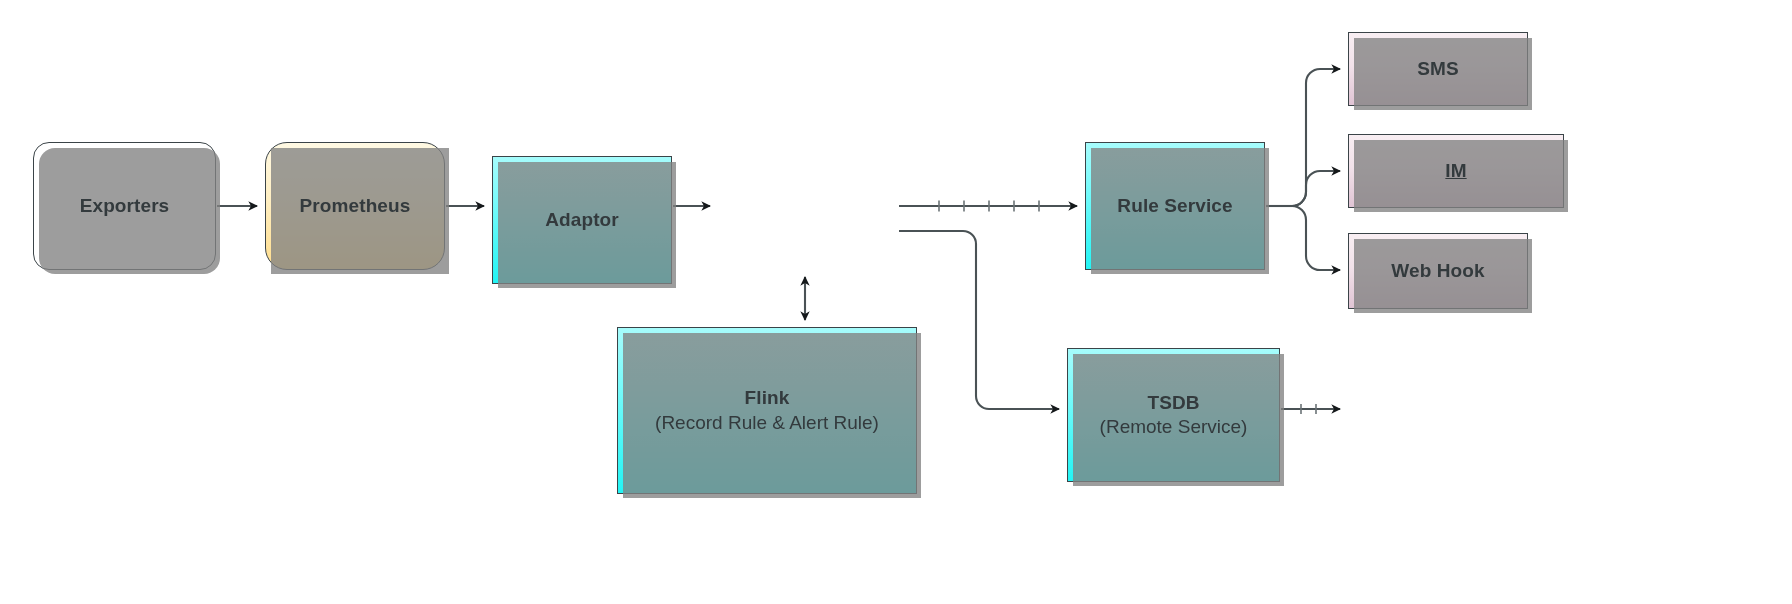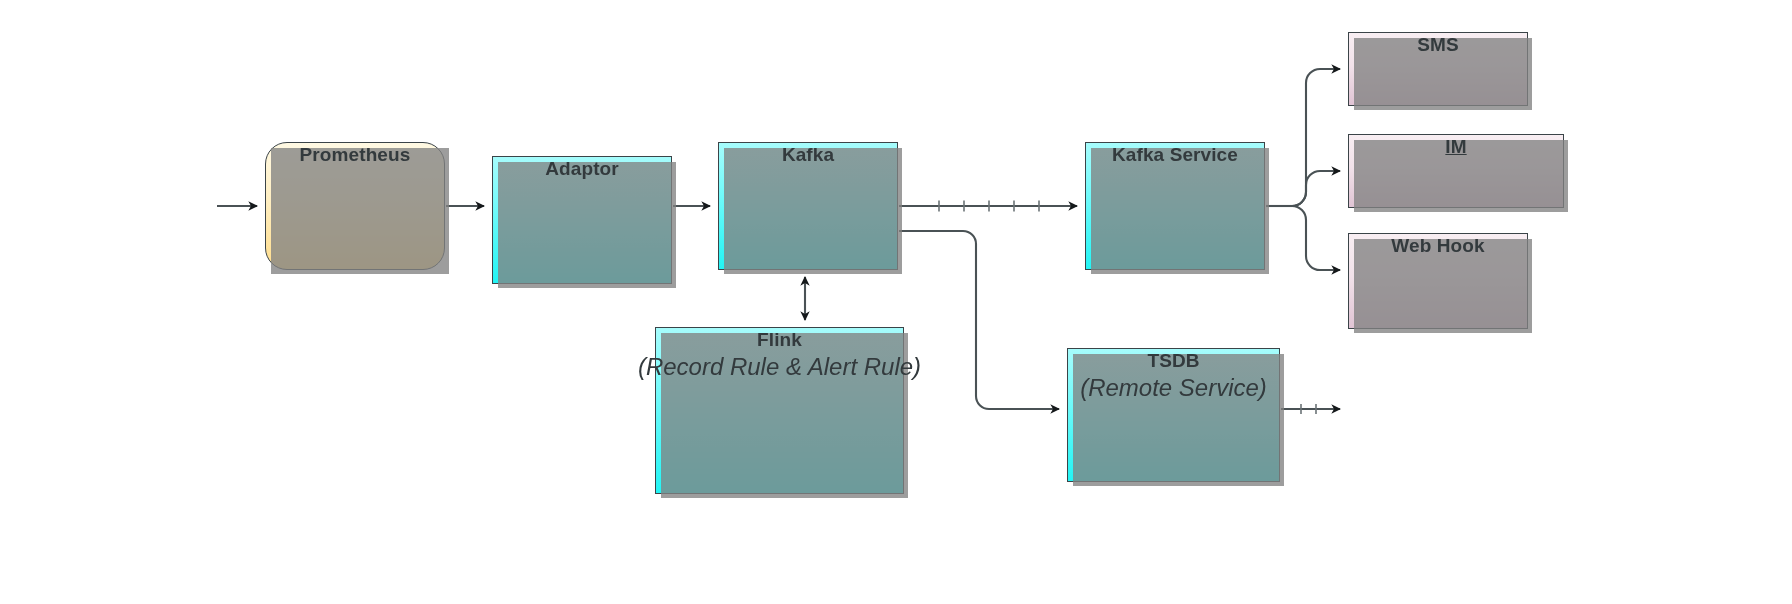--- a/index.html
+++ b/index.html
@@ -25,21 +25,21 @@
     width: 1792px;
     height: 604px;
     pointer-events: none;
   }
   .node {
     position: absolute;
     box-sizing: border-box;
     display: flex;
     flex-direction: column;
     align-items: center;
-    justify-content: flex-start;
+    justify-content: center;
     text-align: center;
     border: 1.6px solid #3b4448;
     color: #333a3d;
     z-index: 3;
     line-height: 1.28;
   }
   
   .node::after {
     content: "";
     position: absolute;
@@ -50,24 +50,23 @@
     background: rgba(130,130,130,0.78);
     z-index: -1;
   }
   .node .title {
     font-size: 19px;
     font-weight: bold;
     letter-spacing: 0.1px;
     white-space: nowrap;
   }
   .node .subtitle {
-    font-size: 24px;
+    font-size: 19px;
     font-weight: normal;
     white-space: nowrap;
-    font-style: italic;
   }
   
   .fill-white {
     background: #ffffff;
   }
   .fill-cyan {
     background: linear-gradient(to bottom, #a6fcfc 0%, #79fbfb 35%, #22f4f4 100%);
   }
   .fill-yellow {
     background: linear-gradient(to bottom, #fff9e3 0%, #ffefc2 45%, #ffdd8c 100%);
@@ -127,50 +126,50 @@
       <path d="M1292,206 a14,14 0 0 1 14,14 V256 a14,14 0 0 0 14,14 H1340" marker-end="url(#arrowEnd)"></path>
 
       <line x1="1281" y1="409" x2="1340" y2="409" marker-end="url(#arrowEnd)"></line>
       <g stroke="#6b7376" stroke-width="1.6">
         <line x1="1301" y1="404" x2="1301" y2="414"></line>
         <line x1="1316" y1="404" x2="1316" y2="414"></line>
       </g>
     </g>
   </svg>
 
+  <div class="node rounded fill-white" style="left: 33px; top: 142px; width: 183px; height: 128px;">
+    <span class="title">Exporters</span>
+  </div>
 
   <div class="node fill-yellow" style="left: 265px; top: 142px; width: 180px; height: 128px; border-radius: 22px;">
     <span class="title">Prometheus</span>
   </div>
 
   <div class="node fill-cyan" style="left: 492px; top: 156px; width: 180px; height: 128px;">
     <span class="title">Adaptor</span>
   </div>
 
-  <div class="node fill-cyan" style="left: 718px; top: 142px; width: 180px; height: 128px;">
-    <span class="title">Kafka</span>
-  </div>
 
   <div class="node fill-cyan" style="left: 1085px; top: 142px; width: 180px; height: 128px;">
-    <span class="title">Kafka Service</span>
+    <span class="title">Rule Service</span>
   </div>
 
   <div class="node fill-pink" style="left: 1348px; top: 32px; width: 180px; height: 74px;">
     <span class="title">SMS</span>
   </div>
 
   <div class="node fill-pink" style="left: 1348px; top: 134px; width: 216px; height: 74px; text-decoration: underline;">
     <span class="title">IM</span>
   </div>
 
-  <div class="node fill-pink" style="left: 1348px; top: 233px; width: 180px; height: 96px;">
+  <div class="node fill-pink" style="left: 1348px; top: 233px; width: 180px; height: 76px;">
     <span class="title">Web Hook</span>
   </div>
 
-  <div class="node fill-cyan" style="left: 655px; top: 327px; width: 249px; height: 167px;">
+  <div class="node fill-cyan" style="left: 617px; top: 327px; width: 300px; height: 167px;">
     <span class="title">Flink</span>
     <span class="subtitle">(Record Rule &amp; Alert Rule)</span>
   </div>
 
   <div class="node fill-cyan" style="left: 1067px; top: 348px; width: 213px; height: 134px;">
     <span class="title">TSDB</span>
     <span class="subtitle">(Remote Service)</span>
   </div>
 
 

